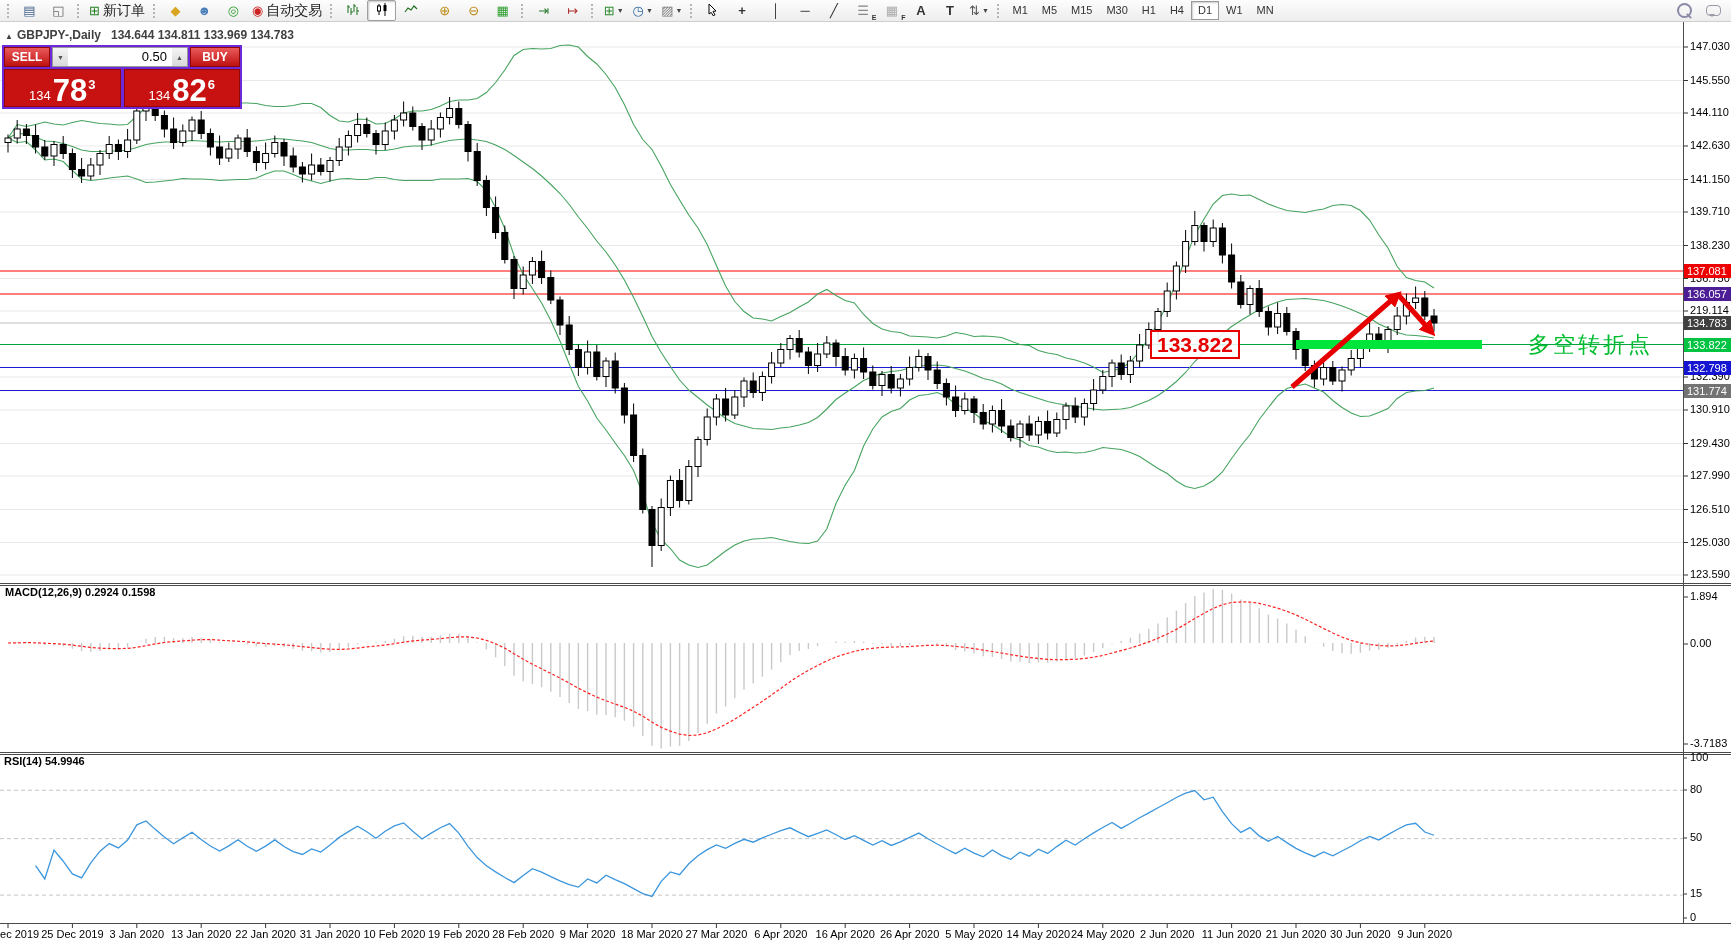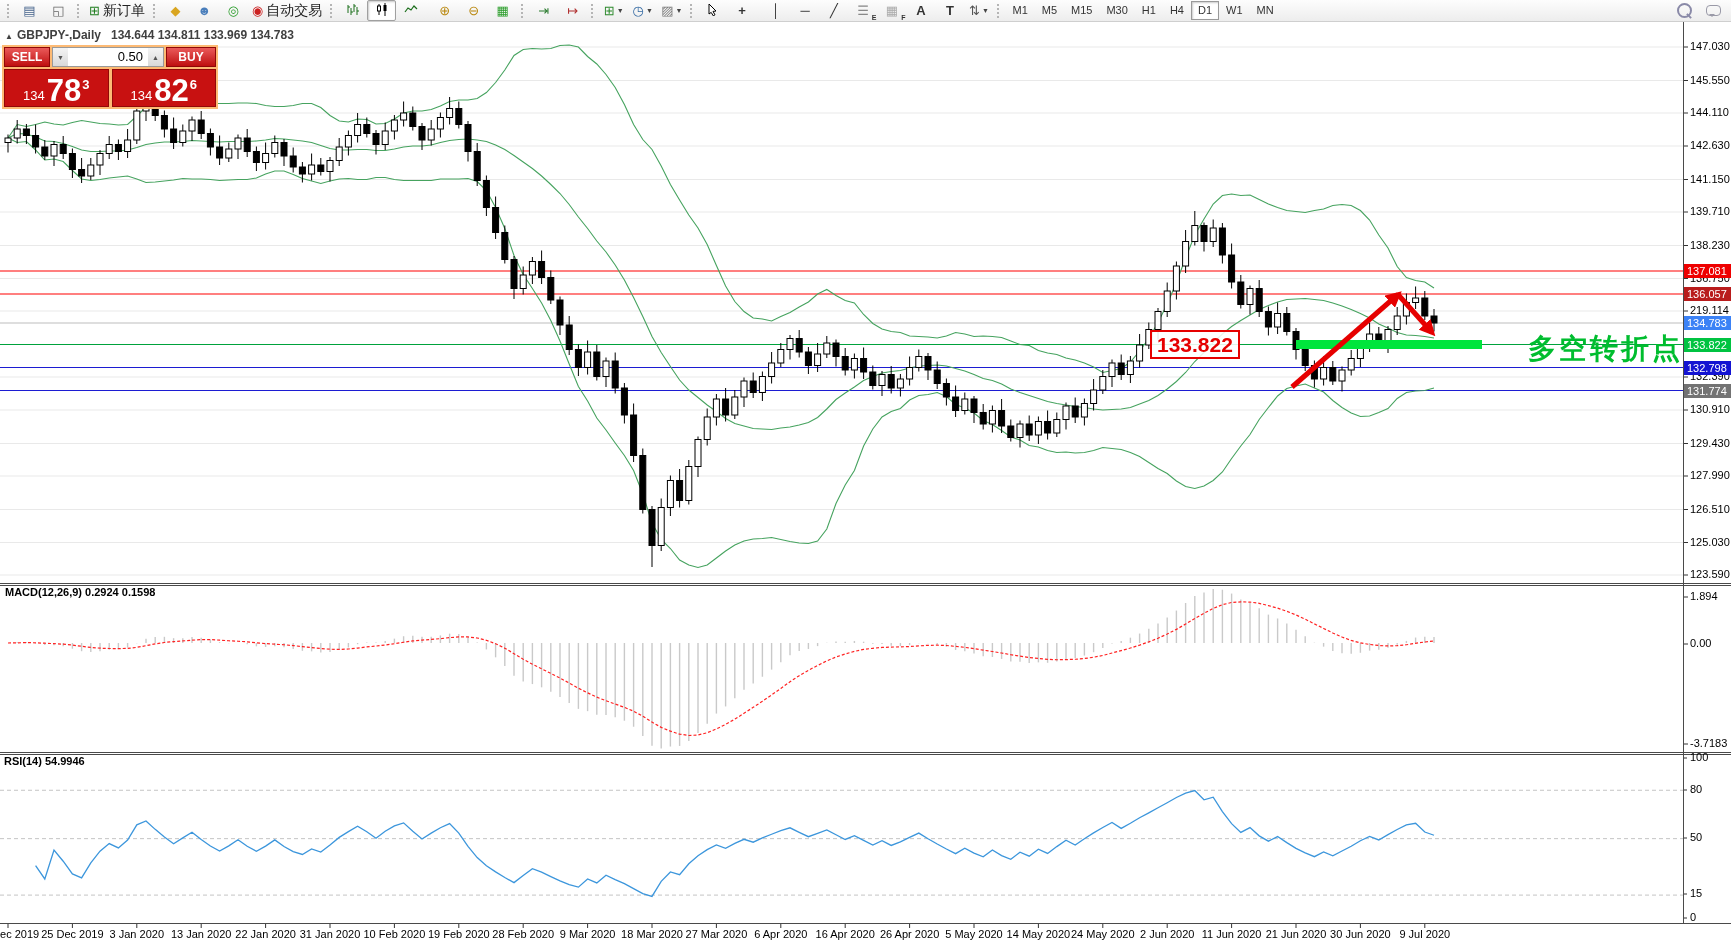--- a/index.html
+++ b/index.html
@@ -25,23 +25,23 @@
   .sym-line{position:absolute;left:5px;top:28px;font-size:12px;font-weight:bold;color:#404040;z-index:6;}
   .sym-line .tri{font-size:8px;margin-right:4px;}
   .sym-line .ohlc{margin-left:10px;}
   .indlab{position:absolute;font-size:11px;font-weight:bold;color:#000;z-index:6;}
   .axis-lab{position:absolute;left:1690px;font-size:11px;color:#000;z-index:6;white-space:nowrap;}
   .badge{position:absolute;left:1684px;width:44px;height:14px;font-size:11px;color:#fff;line-height:14px;padding-left:3px;z-index:7;}
   .datelab{position:absolute;top:928px;font-size:11px;color:#000;transform:translateX(-50%);white-space:nowrap;z-index:6;}
   .sepl{position:absolute;left:0;width:1731px;height:1px;background:#4a4a4a;z-index:5;}
   .vb{position:absolute;left:1683px;top:22px;width:1px;height:901px;background:#4a4a4a;z-index:5;}
   .callout{position:absolute;border:2px solid #e60000;color:#e60000;font-size:21px;font-weight:bold;padding:0 5px;background:rgba(255,255,255,.88);line-height:25px;z-index:8;}
-  .note{position:absolute;font-size:28px;font-weight:bold;color:#00bd2f;letter-spacing:3px;z-index:8;text-align:right;}
+  .note{position:absolute;font-size:22px;font-weight:normal;color:#00bd2f;letter-spacing:3px;z-index:8;text-align:right;}
   
-  .panel{position:absolute;left:2px;top:45px;width:216px;background:#fdba74;padding:2px;box-sizing:border-box;z-index:9;}
+  .panel{position:absolute;left:2px;top:45px;width:240px;background:#6d28d9;padding:2px;box-sizing:border-box;z-index:9;}
   .row1{display:flex;height:20px;gap:2px;}
   .btn-sell,.btn-buy{background:linear-gradient(#ea5a5a,#bf1010);color:#fff;font-size:12px;font-weight:bold;display:flex;align-items:center;justify-content:center;border:1px solid #8e0808;box-sizing:border-box;}
   .btn-sell{flex:0 0 46px;}
   .btn-buy{flex:0 0 50px;}
   .spin{flex:1;display:flex;border:1px solid #999;background:#fff;box-sizing:border-box;}
   .spin-btn{width:15px;background:linear-gradient(#f4f4f4,#d9d9d9);font-size:7px;display:flex;align-items:center;justify-content:center;color:#555;}
   .spin-val{flex:1;text-align:right;padding-right:5px;font-size:13px;line-height:17px;color:#000;}
   .row2{display:flex;gap:3px;margin-top:2px;height:38px;}
   .qb{flex:1;background:#c81111;border:1px solid #920808;color:#fff;display:flex;align-items:flex-end;justify-content:center;padding-bottom:3px;box-sizing:border-box;}
   .qb .s{font-size:13px;margin-right:2px;line-height:14px;}
@@ -807,22 +807,22 @@
     <div class="axis-lab" style="top:271.5px">136.750</div>
     <div class="axis-lab" style="top:304px">219.114</div>
     <div class="axis-lab" style="top:370px">132.390</div>
     <div class="axis-lab" style="top:403px">130.910</div>
     <div class="axis-lab" style="top:436.5px">129.430</div>
     <div class="axis-lab" style="top:469px">127.990</div>
     <div class="axis-lab" style="top:502.5px">126.510</div>
     <div class="axis-lab" style="top:535.5px">125.030</div>
     <div class="axis-lab" style="top:568px">123.590</div>
     <div class="badge" style="top:264px;background:#ee0000">137.081</div>
-    <div class="badge" style="top:287px;background:#b91c1c">136.057</div>
-    <div class="badge" style="top:316px;background:#3b82f6">134.783</div>
+    <div class="badge" style="top:287px;background:#4c1d95">136.057</div>
+    <div class="badge" style="top:316px;background:#404040">134.783</div>
     <div class="badge" style="top:337.5px;background:#00c341">133.822</div>
     <div class="badge" style="top:360.5px;background:#1414d2">132.798</div>
     <div class="badge" style="top:383.5px;background:#737373">131.774</div>
     <div class="axis-lab" style="top:590px">1.894</div>
     <div class="axis-lab" style="top:637px">0.00</div>
     <div class="axis-lab" style="top:737px">-3.7183</div>
     <div class="axis-lab" style="top:751px">100</div>
     <div class="axis-lab" style="top:783px">80</div>
     <div class="axis-lab" style="top:831px">50</div>
     <div class="axis-lab" style="top:887px">15</div>
@@ -842,15 +842,15 @@
     <div class="datelab" style="left:780.8px">6 Apr 2020</div>
     <div class="datelab" style="left:845.2px">16 Apr 2020</div>
     <div class="datelab" style="left:909.6px">26 Apr 2020</div>
     <div class="datelab" style="left:974px">5 May 2020</div>
     <div class="datelab" style="left:1038.4px">14 May 2020</div>
     <div class="datelab" style="left:1102.8px">24 May 2020</div>
     <div class="datelab" style="left:1167.2px">2 Jun 2020</div>
     <div class="datelab" style="left:1231.6px">11 Jun 2020</div>
     <div class="datelab" style="left:1296px">21 Jun 2020</div>
     <div class="datelab" style="left:1360.4px">30 Jun 2020</div>
-    <div class="datelab" style="left:1424.8px">9 Jul 2020</div>
+    <div class="datelab" style="left:1424.8px">9 Jun 2020</div>
 
 </div>
 
 </body></html>

